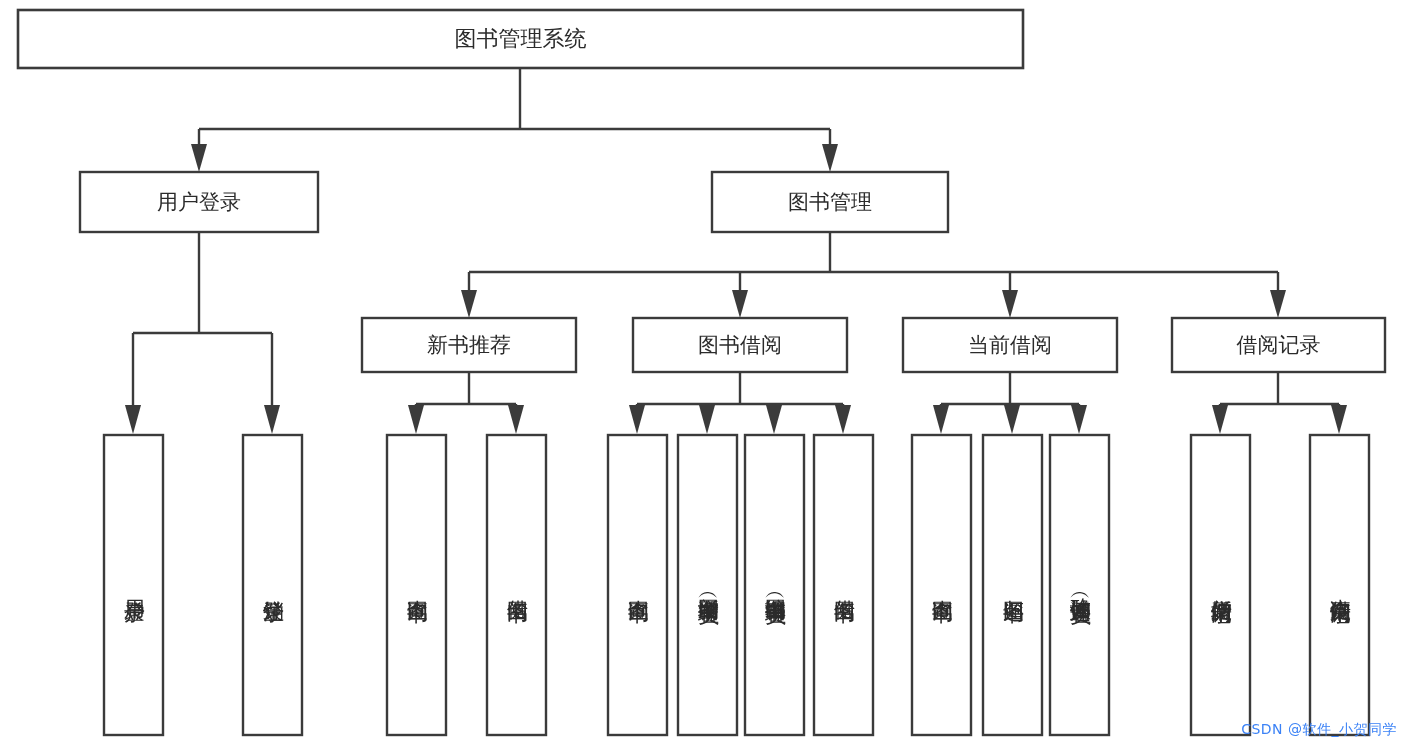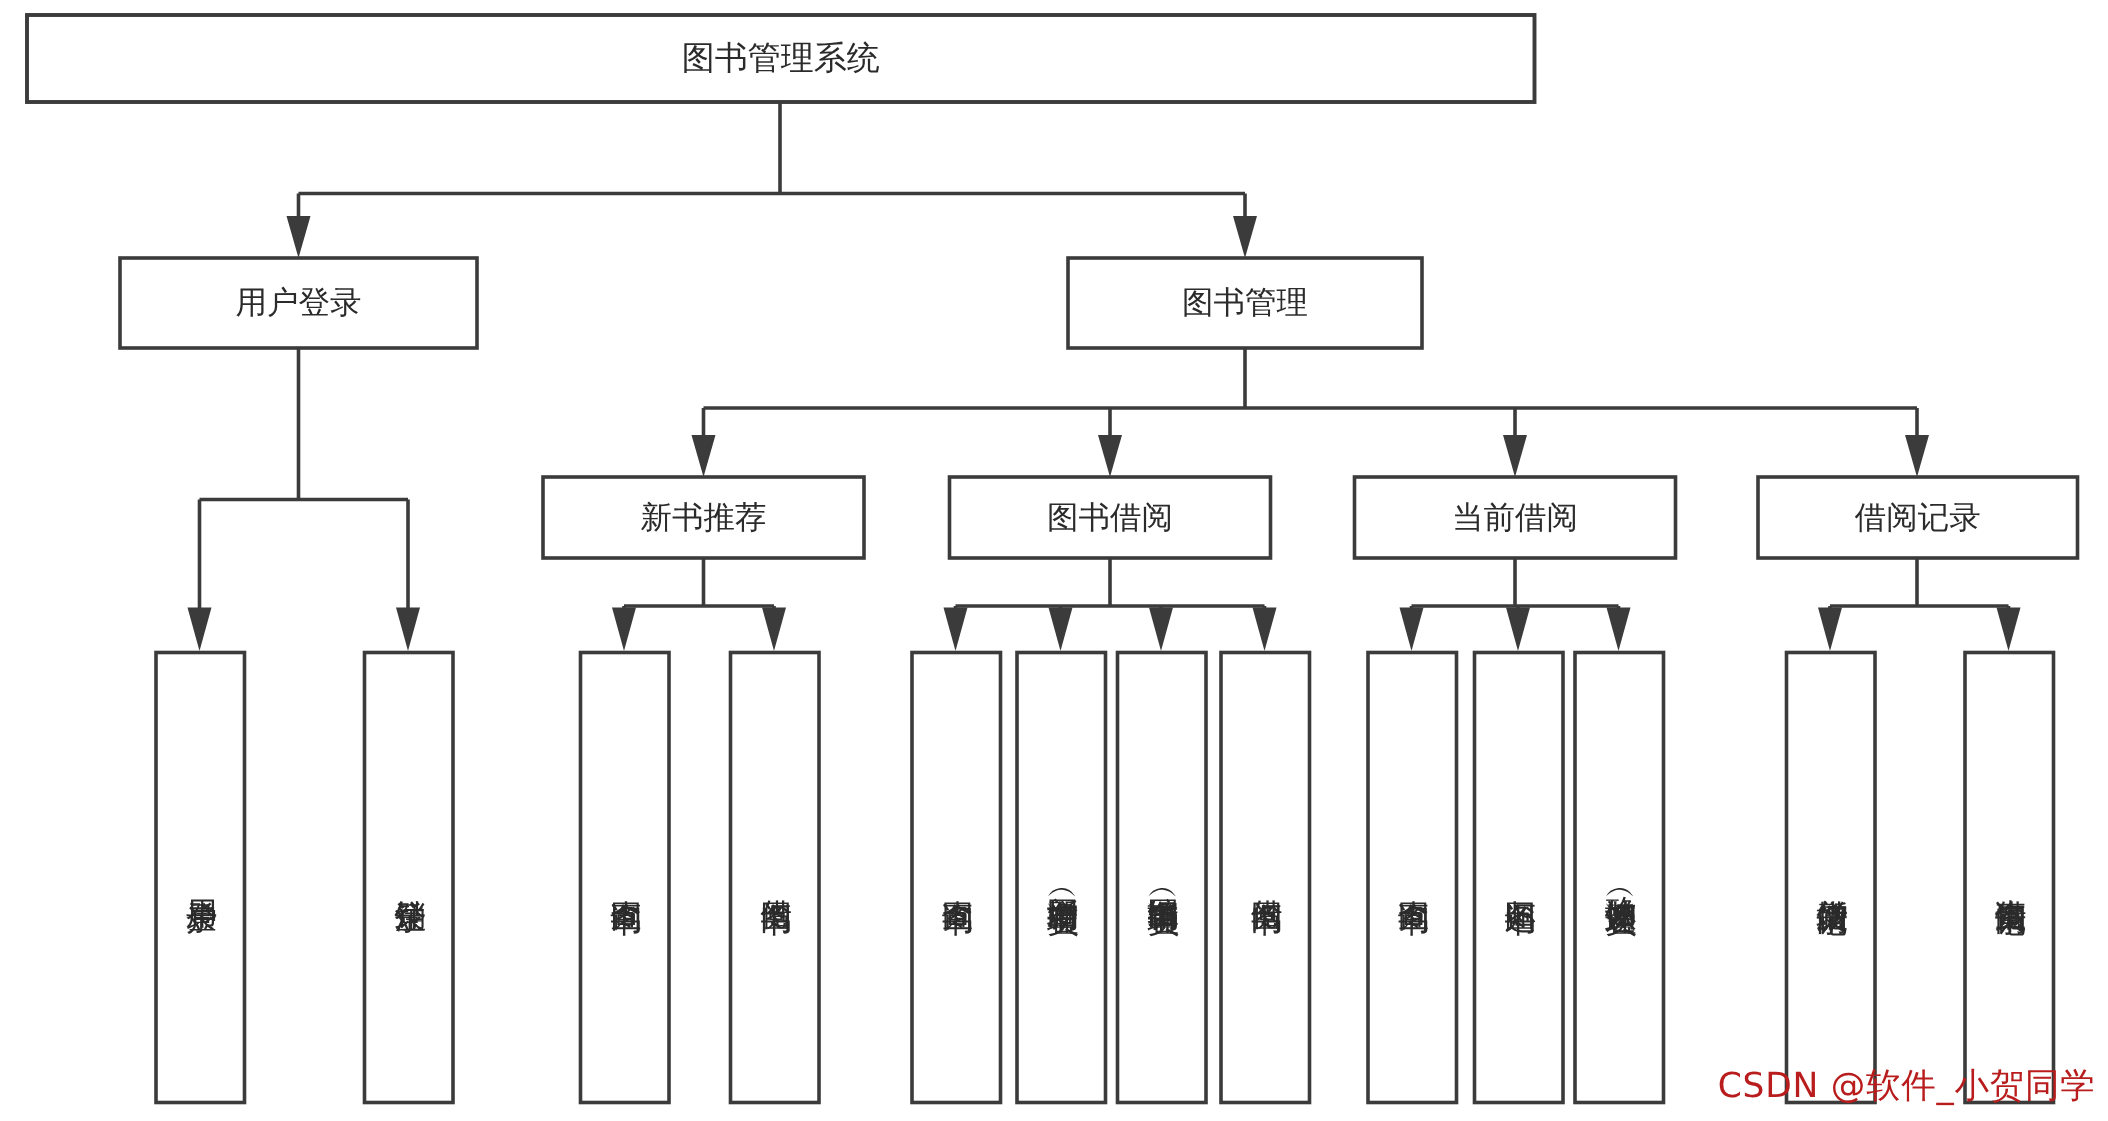--- a/index.html
+++ b/index.html
@@ -69,22 +69,22 @@
     align-items: center;
     justify-content: center;
     white-space: nowrap;
     pointer-events: none;
   }
   .watermark {
     position: absolute;
     right: 8px;
     bottom: 8px;
     font-family: "DejaVu Sans", "Liberation Sans", sans-serif;
-    font-size: 23px;
-    color: #b91c1c;
+    font-size: 14px;
+    color: #3b82f6;
     white-space: nowrap;
     letter-spacing: 0.5px;
   }
 </style>
 </head>
 <body>
 
 <div id="diagram-root">
 
   <svg class="flow" viewBox="0 0 1405 747">

